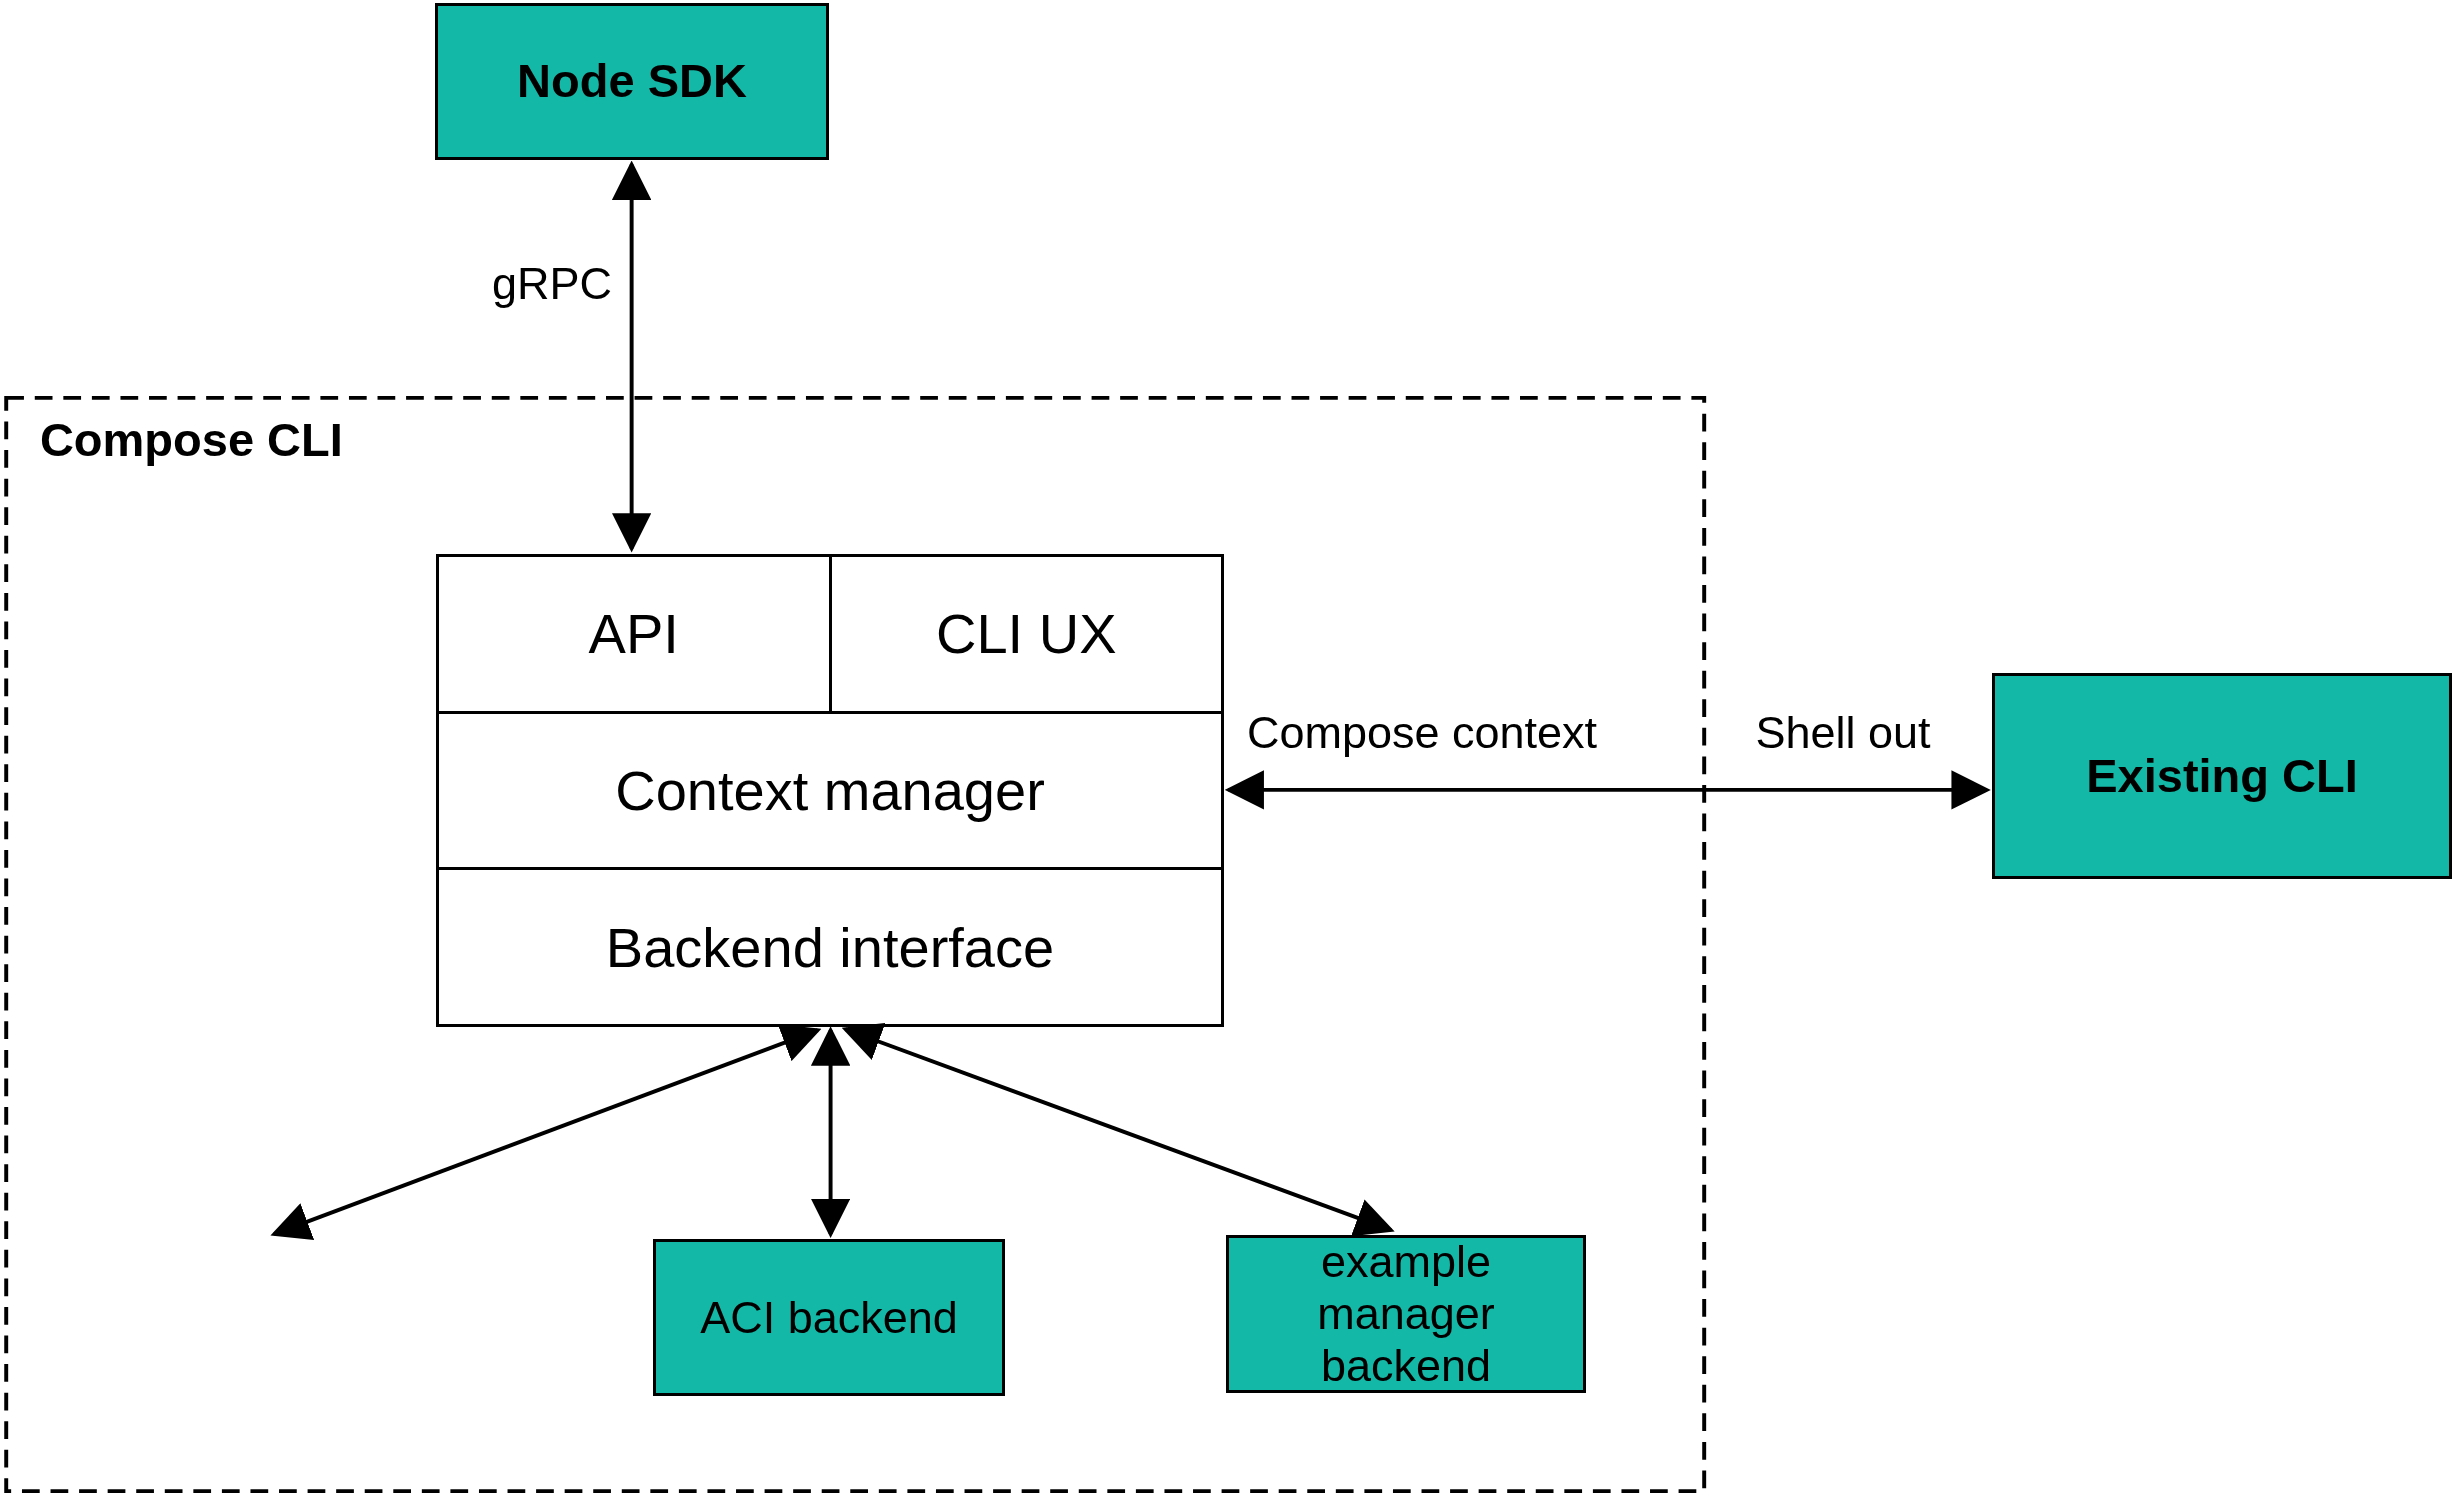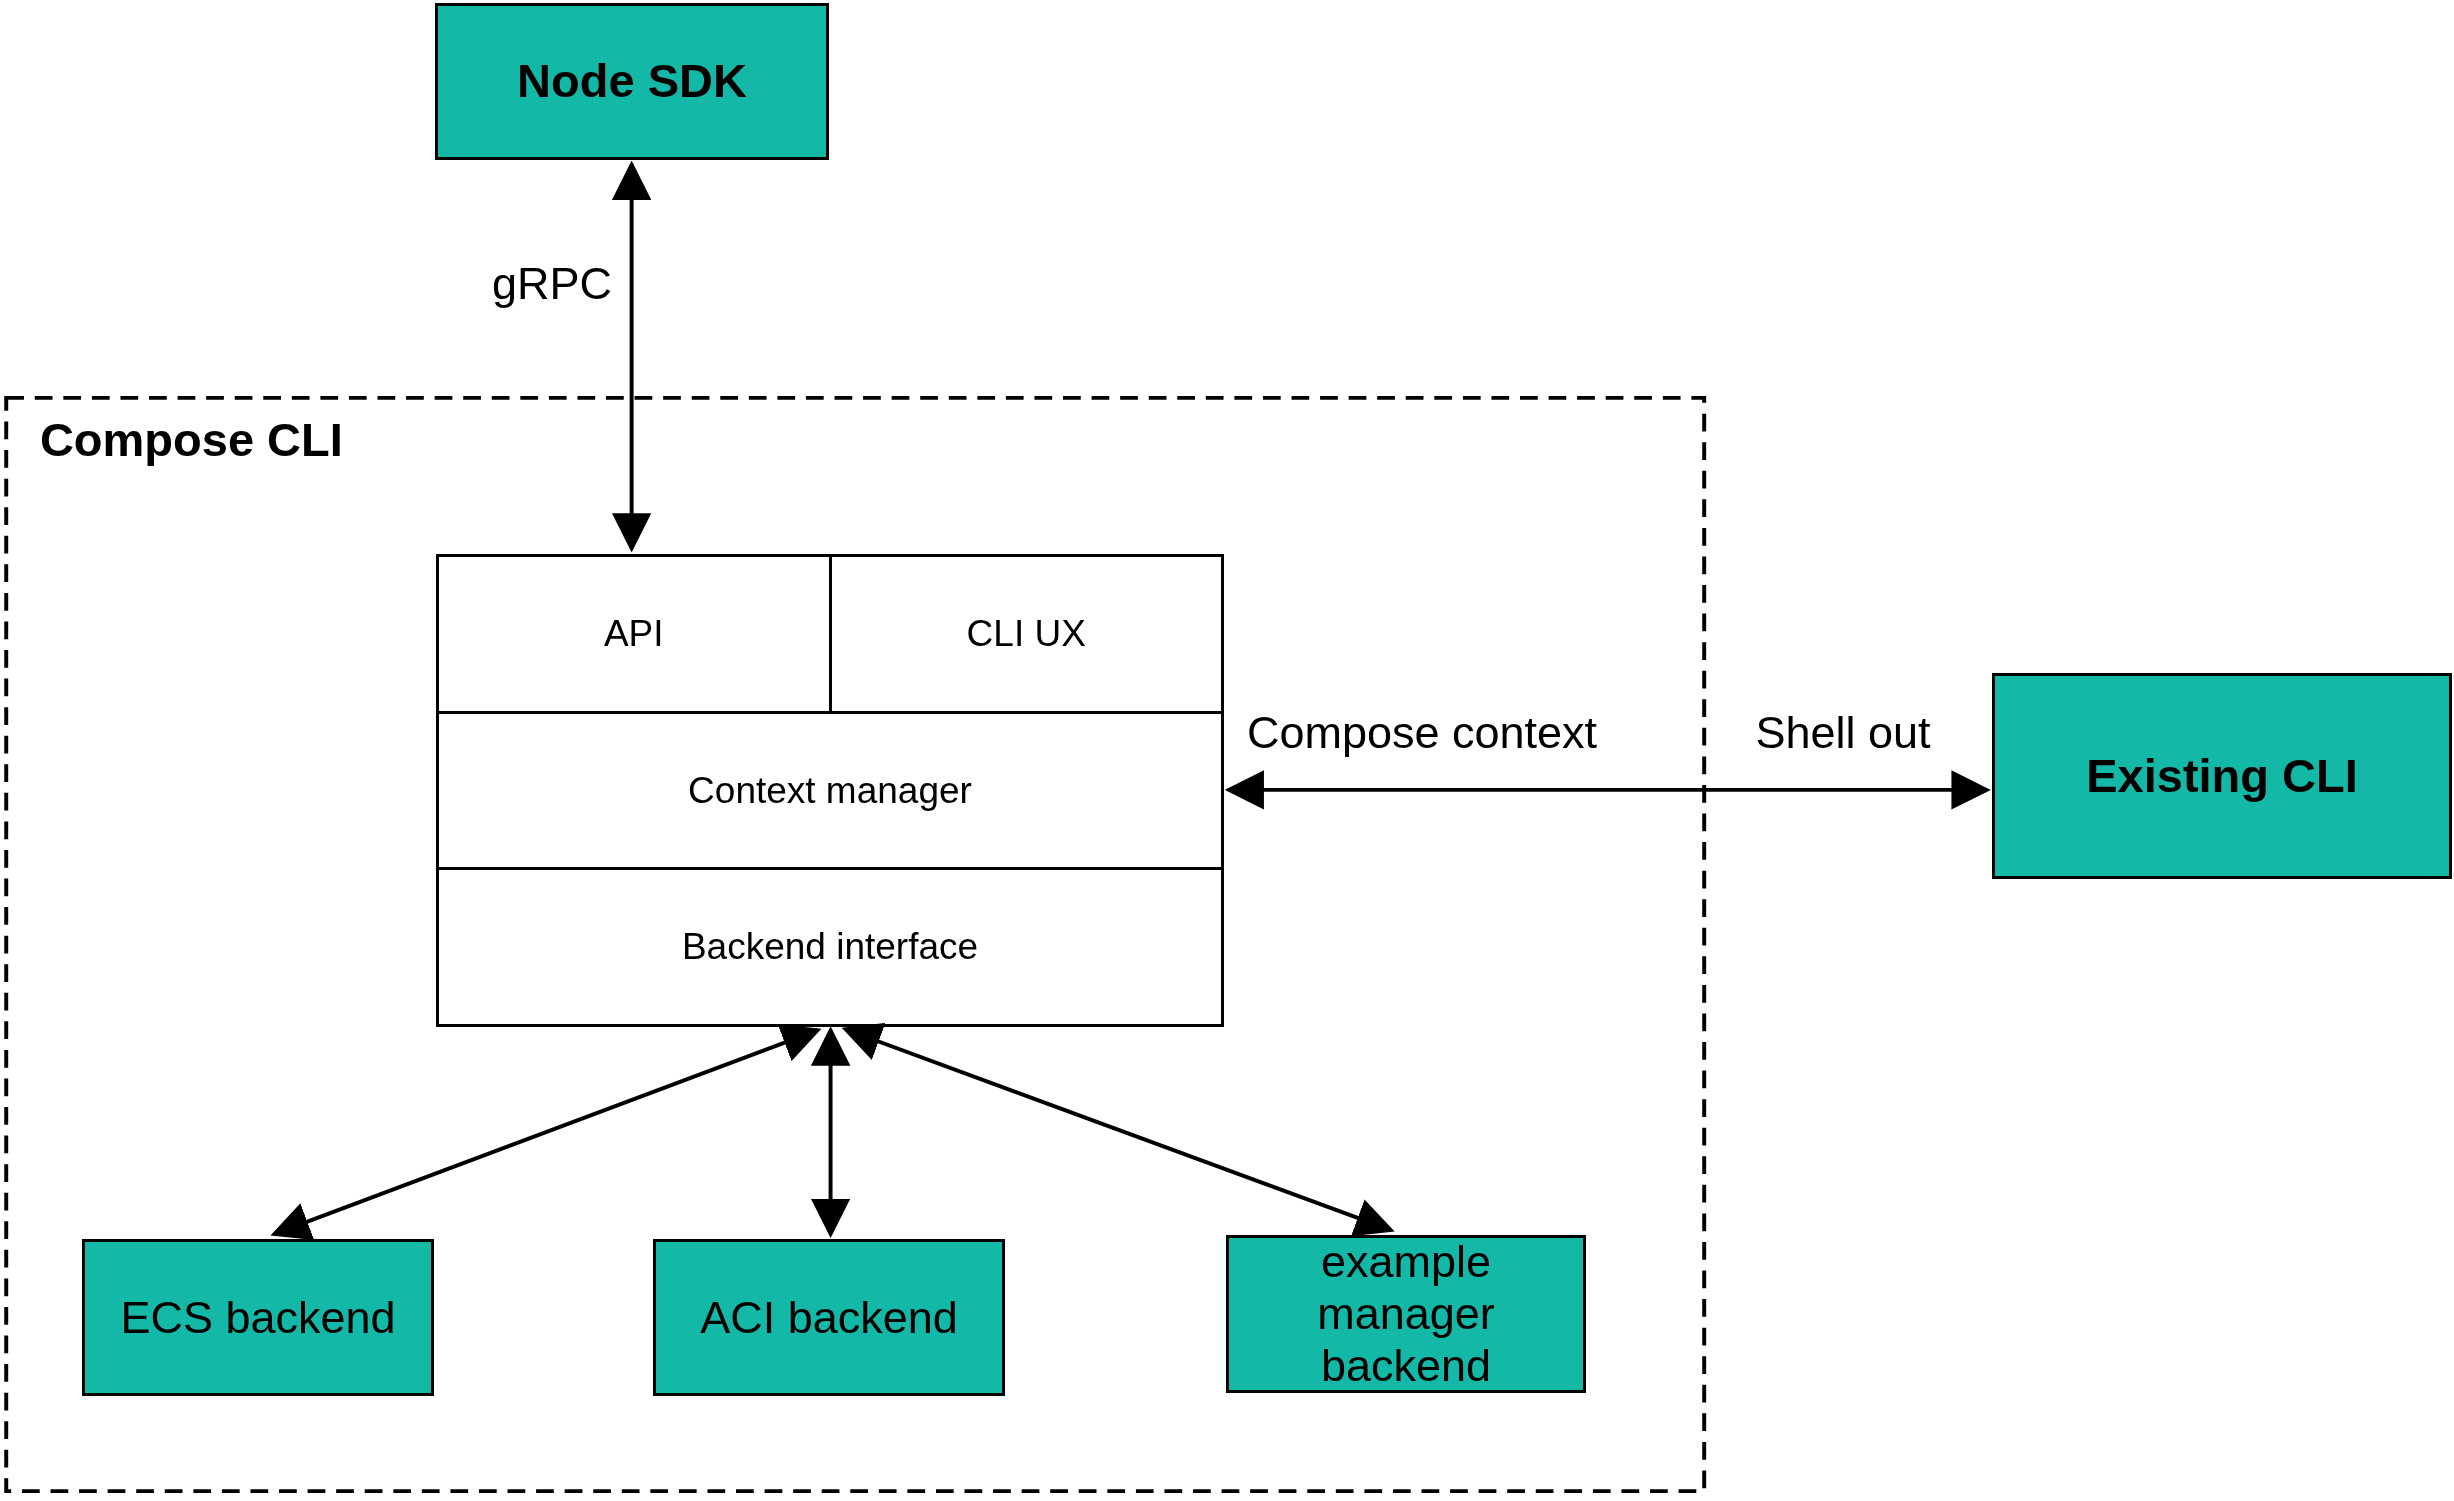--- a/index.html
+++ b/index.html
@@ -58,21 +58,21 @@
     background: #ffffff;
     display: flex;
     flex-direction: column;
     z-index: 2;
   }
   .stack .row {
     flex: 1 1 0;
     display: flex;
     align-items: stretch;
     border-bottom: 3.9px solid #000000;
-    font-size: 37px;
+    font-size: 56px;
   }
   .stack .row:last-child {
     border-bottom: none;
   }
   .stack .cell {
     flex: 1 1 0;
     display: flex;
     align-items: center;
     justify-content: center;
     text-align: center;
@@ -135,23 +135,20 @@
     </div>
   </div>
 
   <div class="lbl" style="left:1422px; top:733px;">Compose context</div>
   <div class="lbl" style="left:1843px; top:733px;">Shell out</div>
 
   <div class="box bold" style="left:1992px; top:673px; width:460px; height:206px;">
     <span>Existing CLI</span>
   </div>
 
-  <div class="box" style="left:82px; top:1239px; width:352px; height:157px;">
-    <span>ECS backend</span>
-  </div>
   <div class="box" style="left:653px; top:1239px; width:352px; height:157px;">
     <span>ACI backend</span>
   </div>
   <div class="box" style="left:1226px; top:1235px; width:360px; height:158px; padding:0 19.7px;">
     <span>example manager backend</span>
   </div>
 
   <svg class="arrow-layer" width="2455" height="1501" viewBox="0 0 2492 1524" xmlns="http://www.w3.org/2000/svg">
     <defs>
       <marker id="arrowhead" viewBox="0 0 10 10" refX="9" refY="5" markerWidth="10" markerHeight="10" orient="auto-start-reverse">

